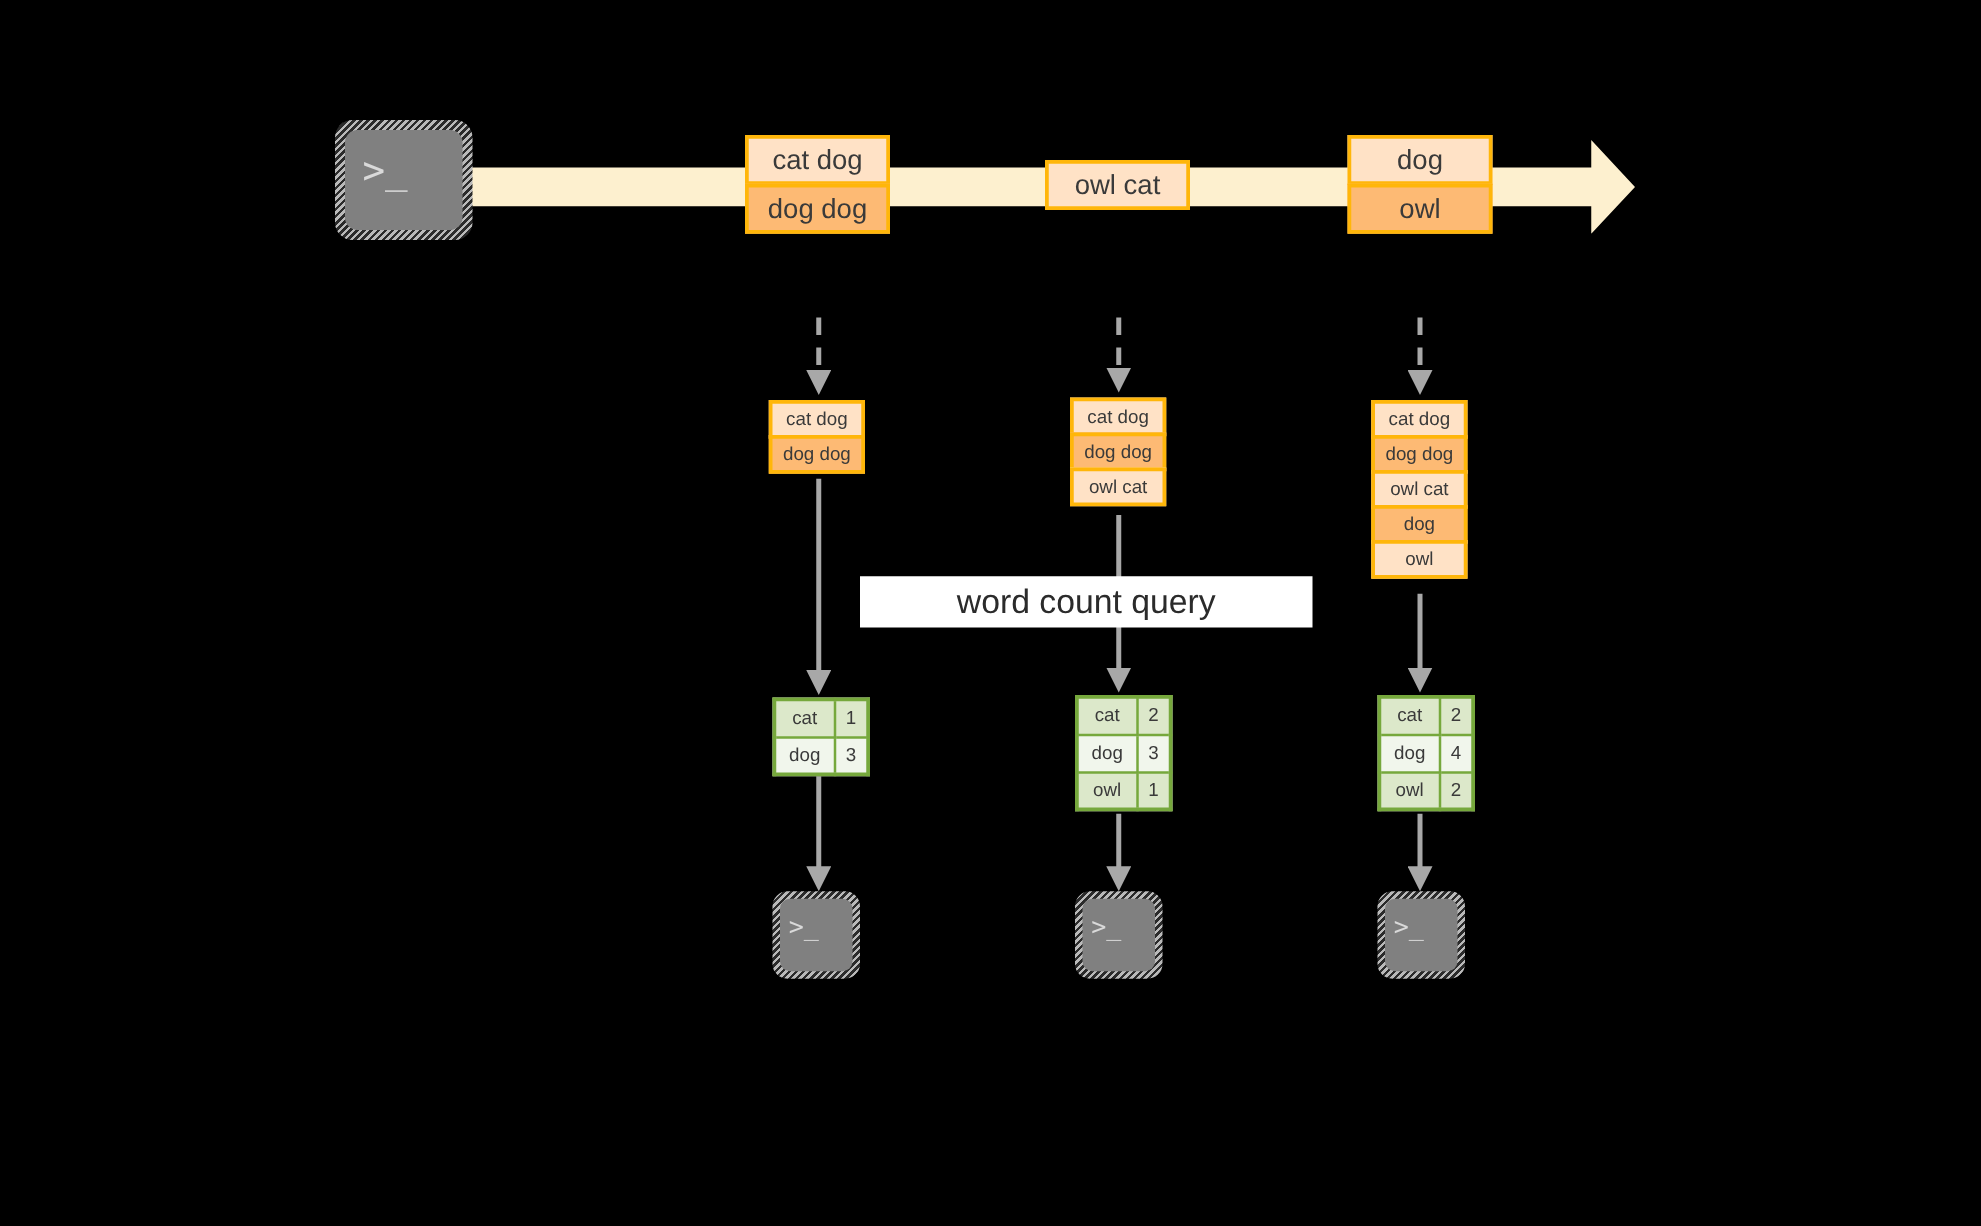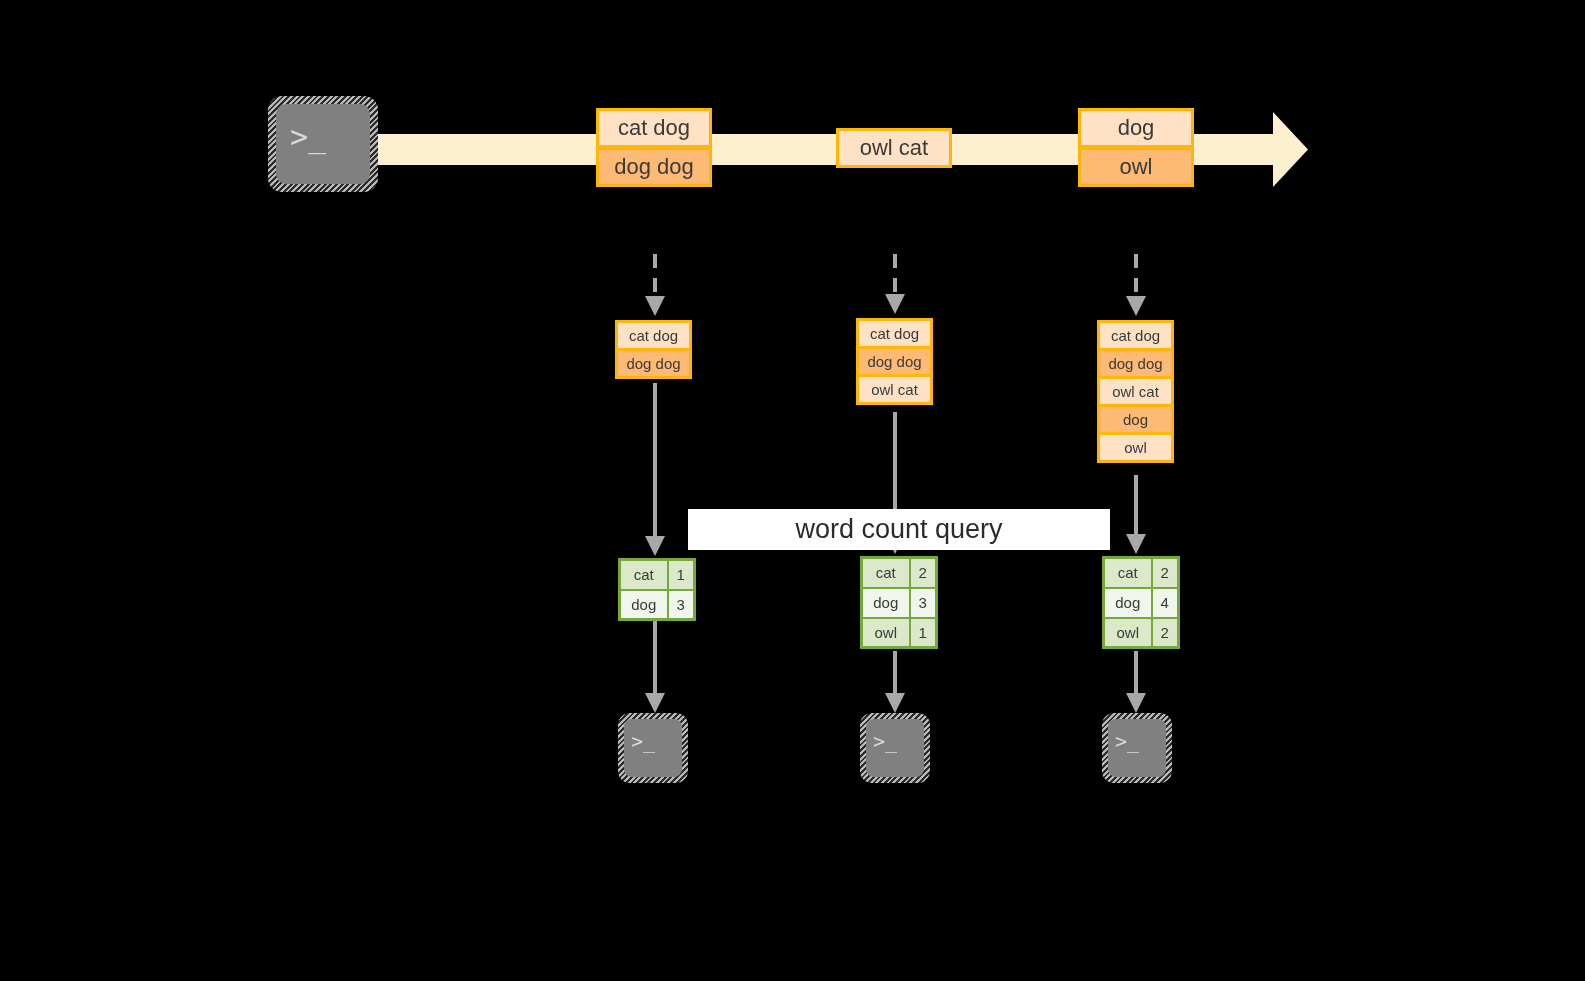--- a/index.html
+++ b/index.html
@@ -142,30 +142,29 @@
 
   .gtable-1 { left: 618px;  top: 558px; }
   .gtable-2 { left: 860px;  top: 556px; }
   .gtable-3 { left: 1102px; top: 556px; }
 
   
   .query-label {
     position: absolute;
     left: 688px;
     top: 461px;
-    width: 422px;
+    width: 362px;
     height: 41px;
     background: #ffffff;
     color: #2b2b2b;
     font-size: 27px;
     display: flex;
     align-items: center;
     justify-content: center;
     white-space: nowrap;
-    margin-top: 48px;
   }
 
   
   .arrows {
     position: absolute;
     left: 0; top: 0;
     width: 1585px;
     height: 981px;
     pointer-events: none;
   }

